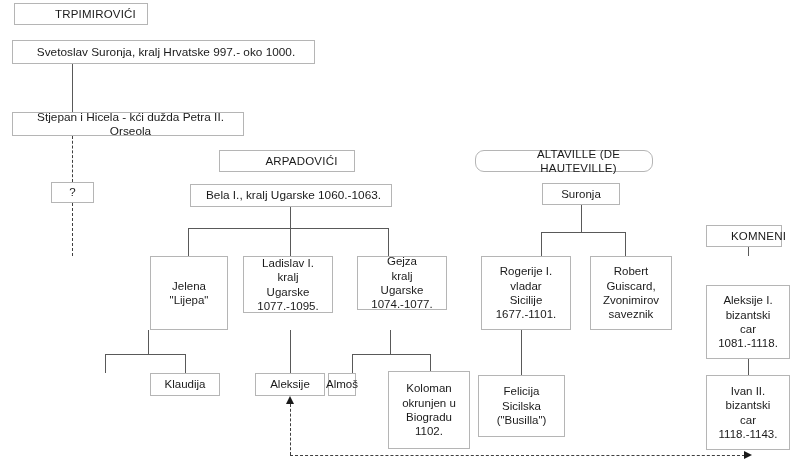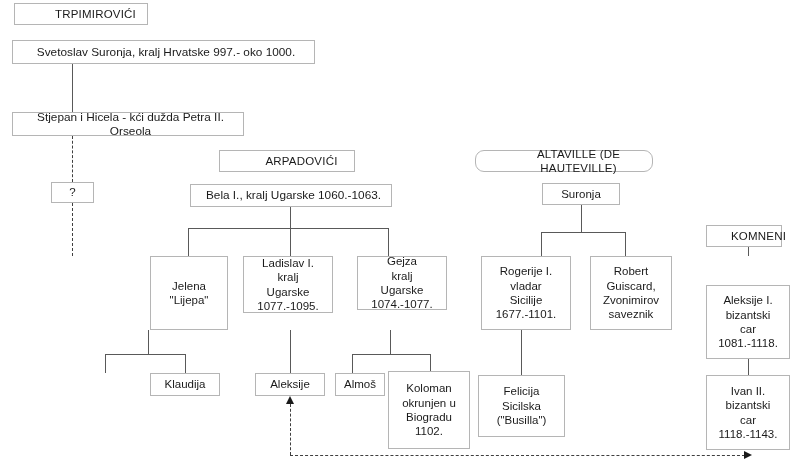--- a/index.html
+++ b/index.html
@@ -158,21 +158,21 @@
 
   <div class="line vline" style="left:290px; top:330px; height:43px;"></div>
 
   <div class="box" style="left:255px; top:373px; width:70px; height:23px;">Aleksije</div>
 
   <div class="line vline" style="left:390px; top:330px; height:24px;"></div>
   <div class="line hline" style="left:352px; top:354px; width:78px;"></div>
   <div class="line vline" style="left:352px; top:354px; height:19px;"></div>
   <div class="line vline" style="left:430px; top:354px; height:17px;"></div>
 
-  <div class="box" style="left:328px; top:373px; width:50px; height:23px;margin-left:7px;">Almoš</div>
+  <div class="box" style="left:328px; top:373px; width:28px; height:23px;">Almoš</div>
 
   <div class="box" style="left:388px; top:371px; width:82px; height:78px;">Koloman
 okrunjen u
 Biogradu
 1102.</div>
 
   <div class="line vline" style="left:521px; top:330px; height:45px;"></div>
 
   <div class="box" style="left:478px; top:375px; width:87px; height:62px;">Felicija
 Sicilska

